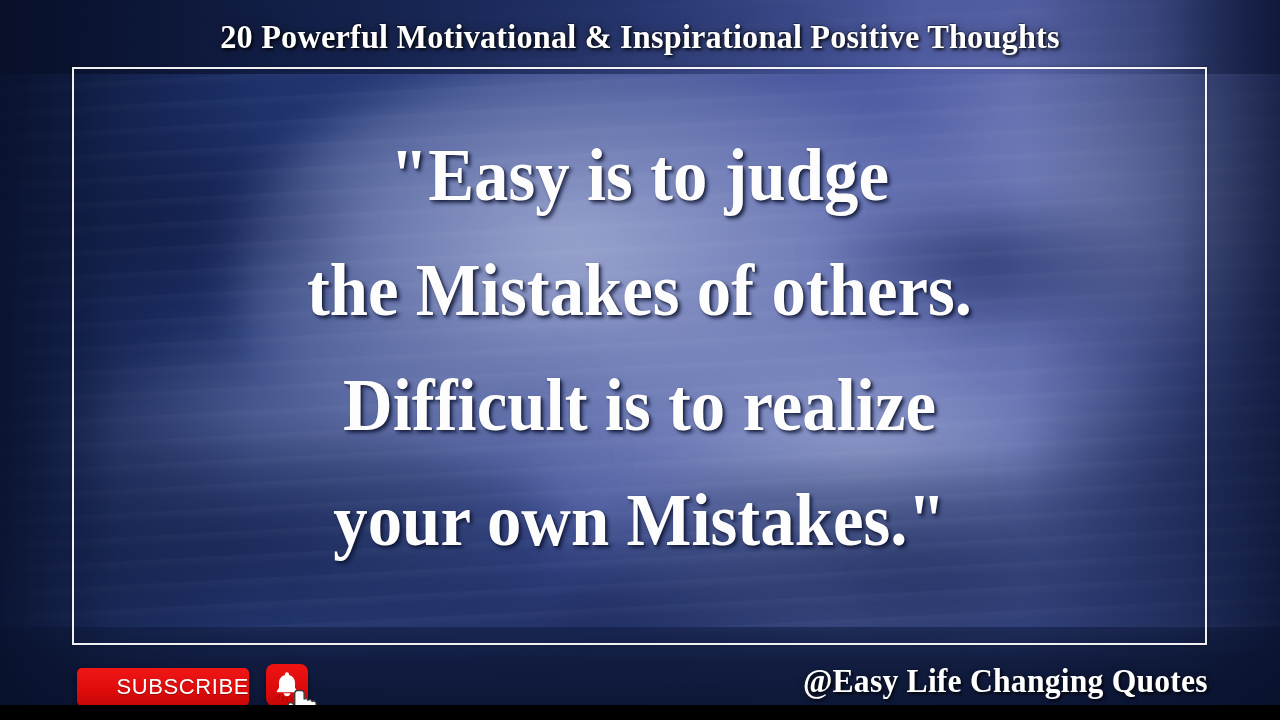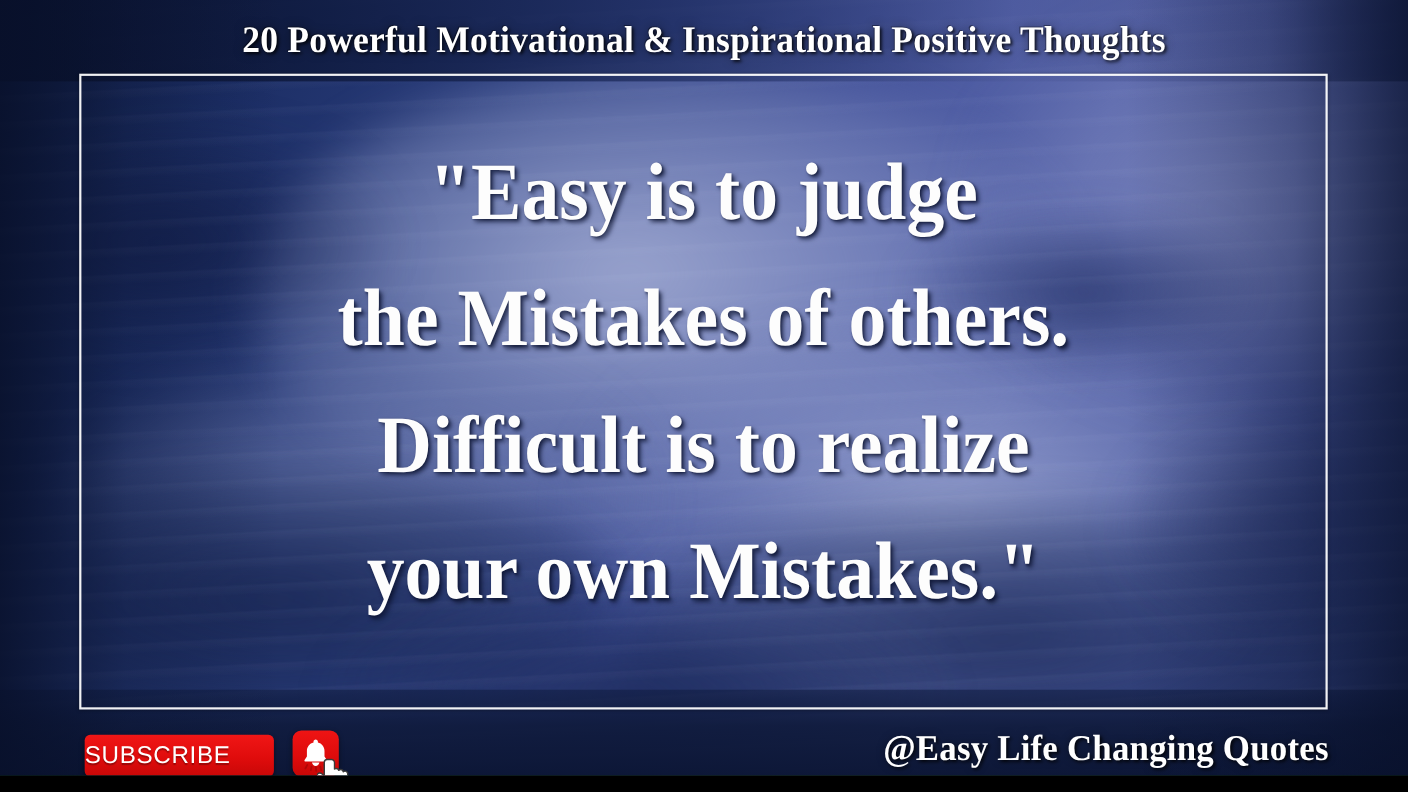--- a/index.html
+++ b/index.html
@@ -201,21 +201,21 @@
   .subscribe-btn {
     position: absolute;
     left: 77px;
     top: 668px;
     width: 172px;
     height: 38px;
     background: linear-gradient(180deg, #f01616 0%, #e00c0c 55%, #c80707 100%);
     border-radius: 5px;
     display: flex;
     align-items: center;
-    justify-content: flex-start;
+    justify-content: flex-end;
     box-shadow: 0 2px 5px rgba(0,0,0,0.45);
     cursor: pointer;
     z-index: 8;
   }
   .subscribe-btn span {
     color: #ffffff;
     font-family: "Liberation Sans", "DejaVu Sans", sans-serif;
     font-weight: normal;
     font-size: 22px;
     letter-spacing: 0.6px;

